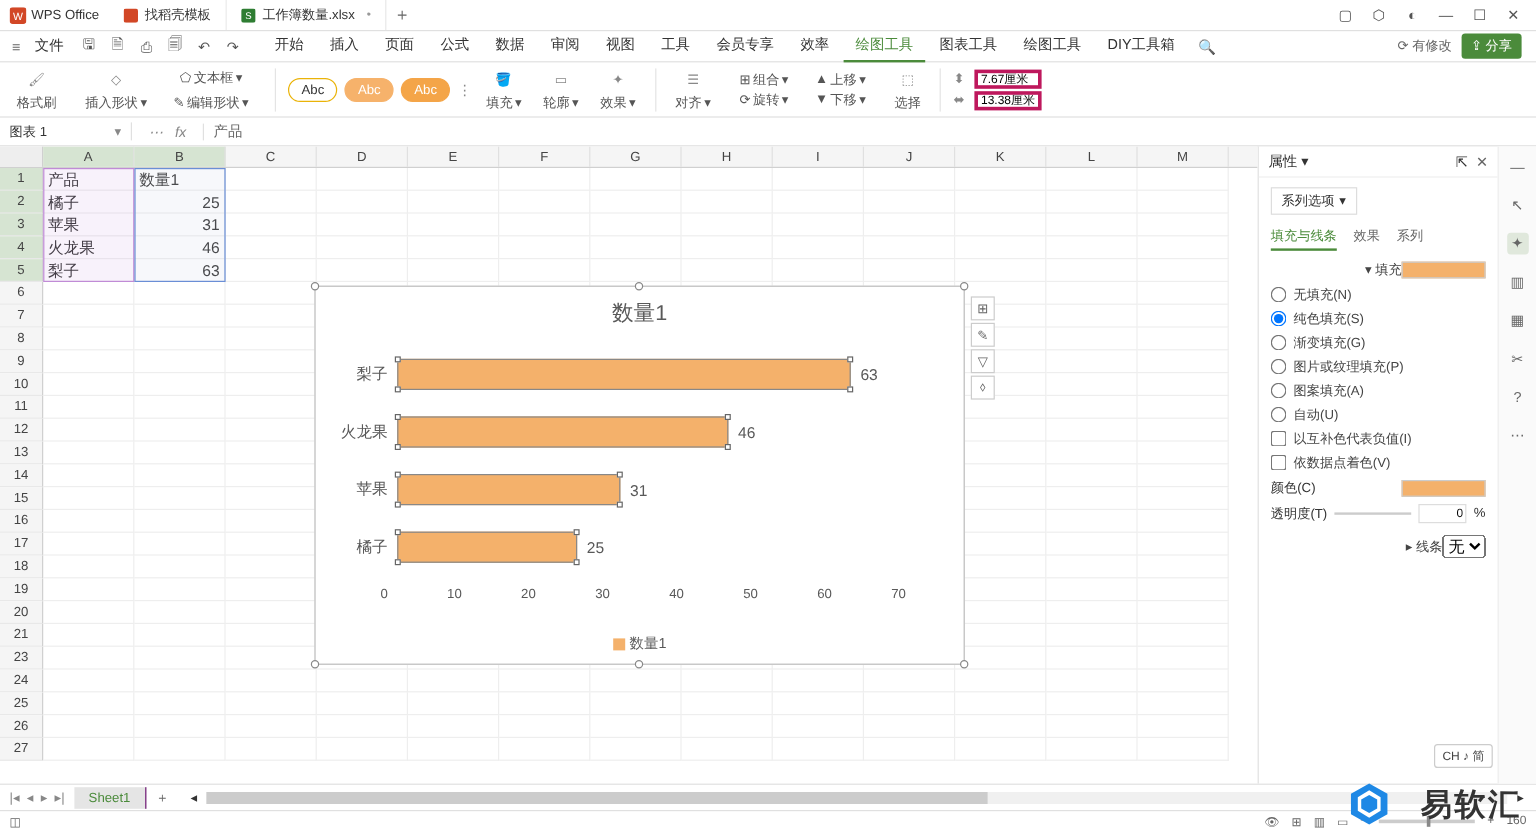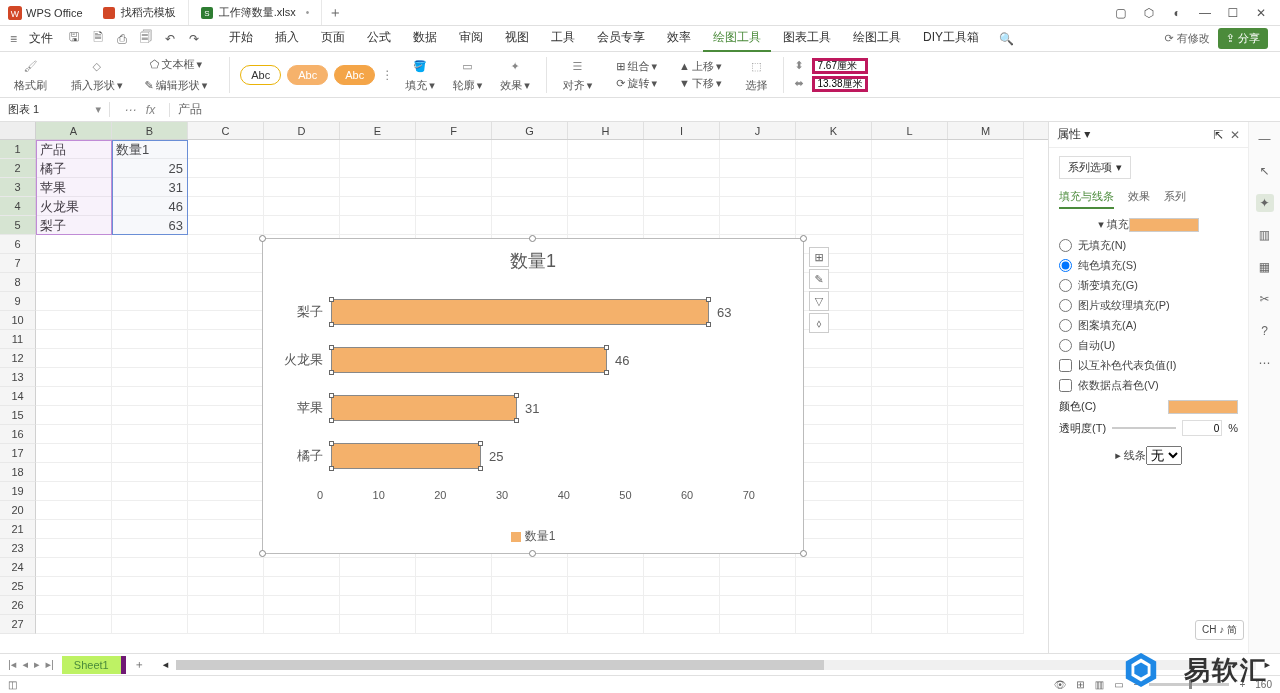--- a/index.html
+++ b/index.html
@@ -88,38 +88,38 @@
 
 .prop-panel { width: 200px; border-left: 1px solid #e0e0e0; display: flex; flex-direction: column; font-size: 12px; }
 .prop-hdr { height: 26px; display: flex; align-items: center; justify-content: space-between; padding: 0 8px; border-bottom: 1px solid #eee; }
 .prop-hdr .close { color: #666; }
 .prop-body { padding: 8px 10px; }
 .prop-body .sel-btn { border: 1px solid #ddd; padding: 3px 8px; font-size: 11px; display: inline-flex; align-items: center; gap: 4px; }
 .prop-tabs { display: flex; gap: 14px; margin: 10px 0 8px; font-size: 11px; }
 .prop-tabs .pt { color: #666; padding-bottom: 3px; cursor: pointer; }
 .prop-tabs .pt.active { color: #4b8b3b; border-bottom: 2px solid #4b8b3b; }
 .prop-sec { margin-bottom: 10px; }
-.prop-sec .sec-title { font-size: 11px; color: #444; display: flex; align-items: center; justify-content: center; margin-bottom: 6px; }
+.prop-sec .sec-title { font-size: 11px; color: #444; display: flex; align-items: center; justify-content: flex-end; margin-bottom: 6px; }
 .prop-sec .sec-title .swatch { width: 70px; height: 14px; background: #f4b16b; border: 1px solid #ccc; }
 .radio-list label, .check-list label { display: flex; align-items: center; gap: 6px; font-size: 11px; margin: 5px 0; color: #444; }
 .radio-list input, .check-list input { margin: 0; }
 .prop-row { display: flex; align-items: center; gap: 6px; font-size: 11px; margin: 6px 0; }
 .prop-row .swatch { width: 70px; height: 14px; background: #f4b16b; border: 1px solid #ccc; }
 .prop-row input[type="text"] { width: 40px; height: 16px; border: 1px solid #ddd; font-size: 10px; text-align: right; padding-right: 2px; }
 .prop-row .slider { flex: 1; height: 2px; background: #ccc; position: relative; }
 
 
 .right-rail { width: 32px; border-left: 1px solid #eee; display: flex; flex-direction: column; align-items: center; gap: 14px; padding-top: 8px; color: #666; background: #fafafa; }
 .right-rail .ri { width: 18px; height: 18px; display: flex; align-items: center; justify-content: center; }
 .right-rail .ri.active { background: #e0e8dc; border-radius: 3px; }
 
 
 .sheet-tabs { height: 22px; display: flex; align-items: center; border-top: 1px solid #e0e0e0; font-size: 11px; }
 .sheet-nav { display: flex; gap: 6px; padding: 0 8px; color: #888; }
-.sheet-tab { padding: 3px 12px; border-right: 5px solid #701a75; background: #bef264; color: #4b8b3b; }
+.sheet-tab { padding: 3px 12px; border-right: 1px solid #701a75; background: #e5e5e5; color: #4b8b3b; }
 .sheet-add { padding: 0 8px; color: #666; }
 .hscroll { flex: 1; display: flex; align-items: center; padding: 0 10px; }
 .hscroll .track { flex: 1; height: 10px; background: #f0f0f0; position: relative; margin: 0 8px; }
 .hscroll .thumb { position: absolute; left: 0; width: 60%; height: 100%; background: #ccc; }
 
 
 .statusbar { height: 18px; display: flex; align-items: center; border-top: 1px solid #e0e0e0; font-size: 10px; color: #666; padding: 0 8px; }
 .statusbar .right { margin-left: auto; display: flex; align-items: center; gap: 10px; }
 .statusbar .zoom-track { width: 80px; height: 3px; background: #ccc; position: relative; }
 .statusbar .zoom-track .zt { position: absolute; left: 50%; top: -3px; width: 3px; height: 9px; background: #888; }

